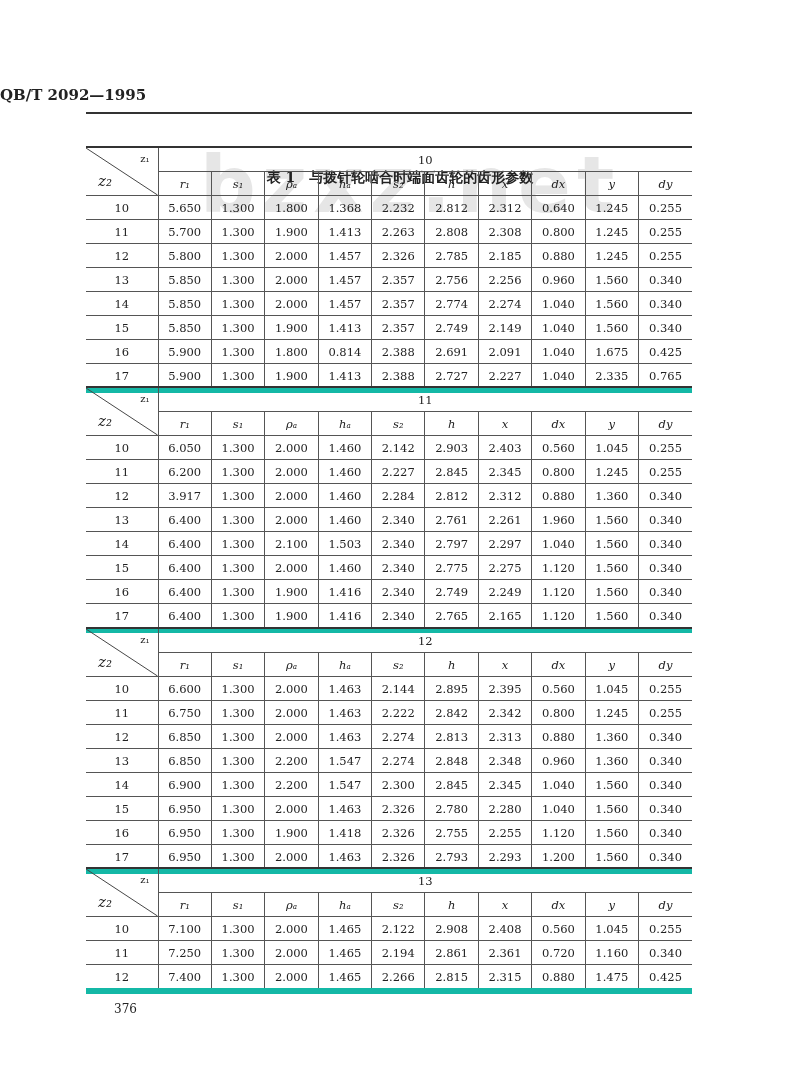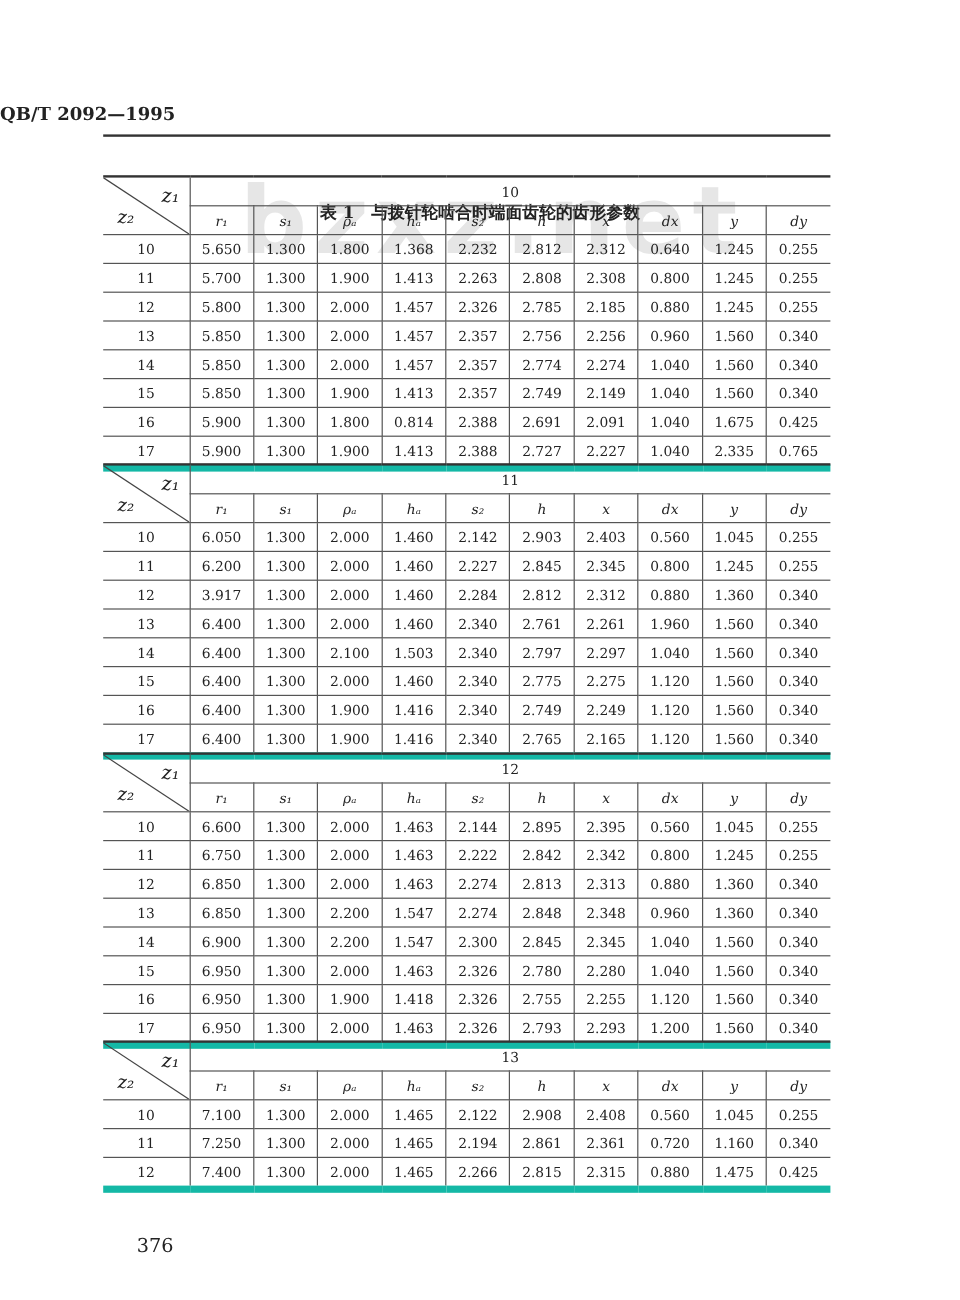--- a/index.html
+++ b/index.html
@@ -1,30 +1,30 @@
 <!DOCTYPE html>
 <html><head>
 <meta charset="utf-8">
 <style>
   html, body { margin:0; padding:0; }
   body { width:800px; height:1083px; background:#fff; position:relative; overflow:hidden; font-family:"DejaVu Serif", serif; color:#222; }
   .watermark { position:absolute; left:200px; top:140px; font-family:"DejaVu Sans", sans-serif; font-weight:bold; font-size:78px; color:#e6e6e6; letter-spacing:6px; z-index:0; }
   .doc-code { position:absolute; top:86px; left:0; width:800px; text-align:left; font-size:15px; font-weight:bold; z-index:1; }
   .rule { position:absolute; left:86px; top:112px; width:606px; border-top:2px solid #333; }
   .table-title { position:absolute; top:122px; left:0; width:800px; text-align:center; font-size:14px; font-weight:bold; z-index:1;margin-top:47px; }
-  .page-no { position:absolute; left:114px; top:1028px; font-size:16px; }
+  .page-no { position:absolute; left:114px; top:1002px; font-size:12px; }
   table { position:absolute; left:86px; width:606px; border-collapse:collapse; font-size:11.5px; z-index:1; table-layout:fixed; }
   td { border:1px solid #555; text-align:center; height:23px; padding:0; }
   td.corner { position:relative; width:70px; border-left:none; }
   td.rowhead { border-left:none; }
   tr.top td { border-top:2px solid #333; }
   tr.last td { border-bottom:6px solid #14b8a6; }
   td:last-child { border-right:none; }
   .corner svg { position:absolute; left:0; top:0; width:100%; height:100%; }
-  .z1 { position:absolute; right:8px; top:5px; font-style:italic; font-size:16px; }
+  .z1 { position:absolute; right:8px; top:5px; font-size:10px; }
   .z2 { position:absolute; left:12px; bottom:5px; font-style:italic; font-size:15px; }
   .sym { font-style:italic; }
 </style>
 </head>
 <body>
 
 <div class="watermark">bzxz.net</div>
 <div class="doc-code">QB/T 2092—1995</div>
 <div class="rule"></div>
 <div class="table-title">表 1　与拨针轮啮合时端面齿轮的齿形参数</div>

